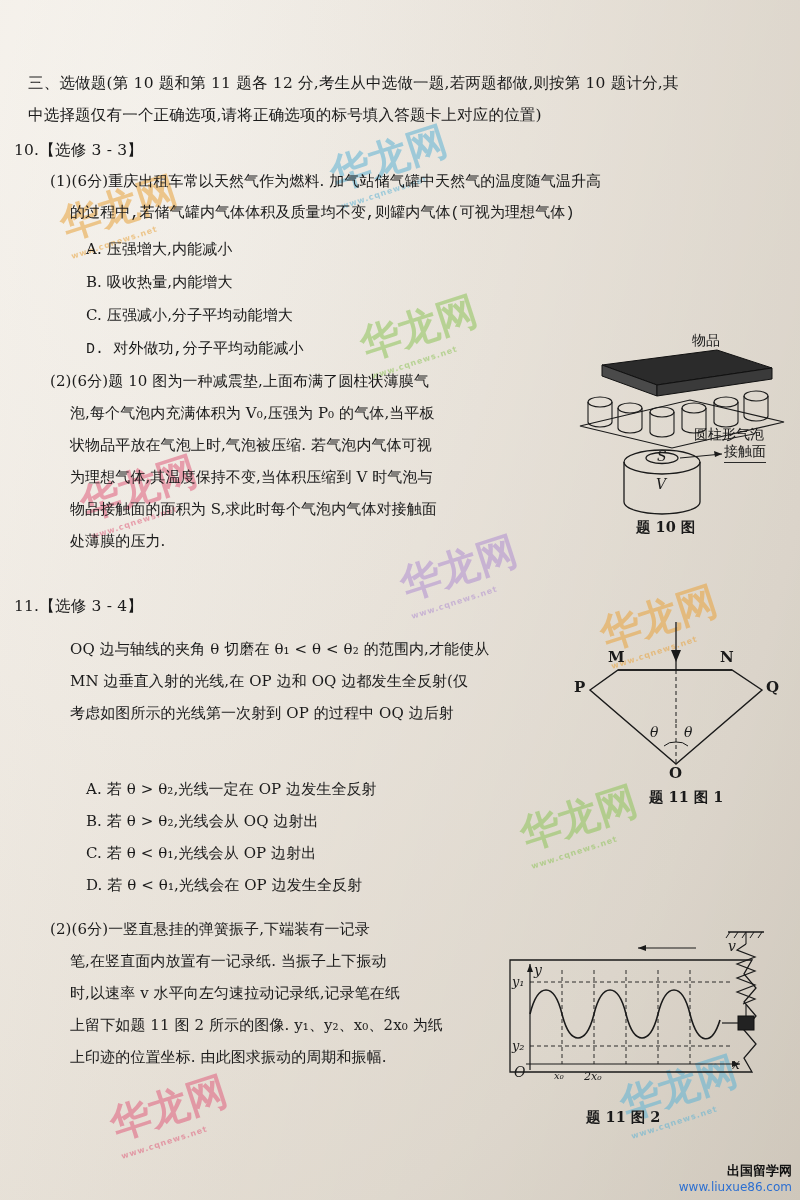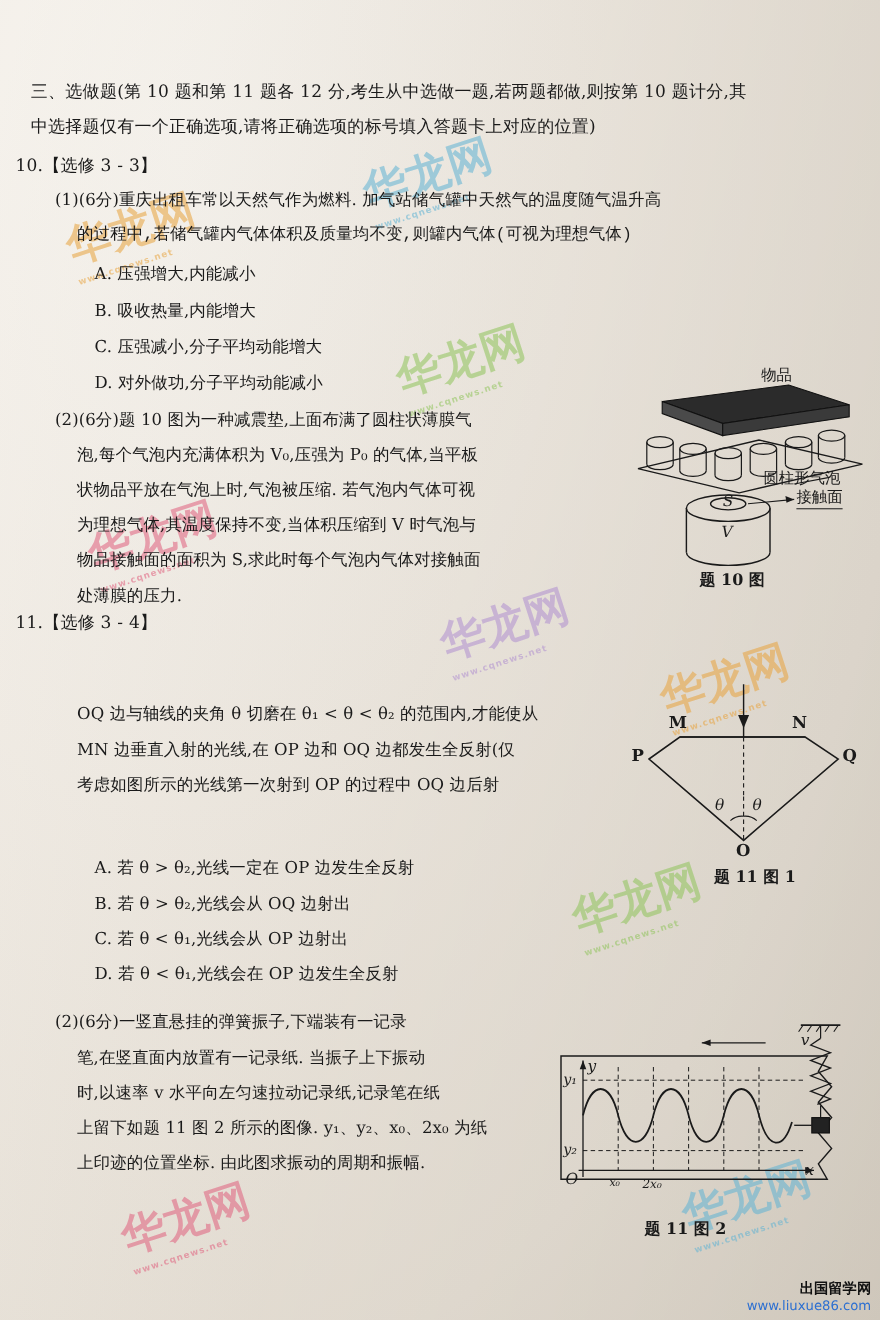--- a/index.html
+++ b/index.html
@@ -103,30 +103,30 @@
   <div class="txt zh hdr" style="left:28px;top:105px;">中选择题仅有一个正确选项,请将正确选项的标号填入答题卡上对应的位置)</div>
 
   <div class="txt zh hdr" style="left:14px;top:140px;">10.【选修 3 - 3】</div>
 
   <div class="txt zh body-line" style="left:50px;top:172px;">(1)(6分)重庆出租车常以天然气作为燃料. 加气站储气罐中天然气的温度随气温升高</div>
   <div class="txt zh body-line" style="left:70px;top:203px;font-family:Liberation Mono, monospace;">的过程中,若储气罐内气体体积及质量均不变,则罐内气体(可视为理想气体)</div>
 
   <div class="txt zh body-line" style="left:86px;top:240px;">A. 压强增大,内能减小</div>
   <div class="txt zh body-line" style="left:86px;top:273px;">B. 吸收热量,内能增大</div>
   <div class="txt zh body-line" style="left:86px;top:306px;">C. 压强减小,分子平均动能增大</div>
-  <div class="txt zh body-line" style="left:86px;top:339px;">D. 对外做功,分子平均动能减小</div>
+  <div class="txt zh body-line" style="left:86px;top:339px;font-family:Liberation Mono, monospace;">D. 对外做功,分子平均动能减小</div>
 
   <div class="txt zh body-line" style="left:50px;top:372px;">(2)(6分)题 10 图为一种减震垫,上面布满了圆柱状薄膜气</div>
   <div class="txt zh body-line" style="left:70px;top:404px;">泡,每个气泡内充满体积为 V₀,压强为 P₀ 的气体,当平板</div>
   <div class="txt zh body-line" style="left:70px;top:436px;">状物品平放在气泡上时,气泡被压缩. 若气泡内气体可视</div>
   <div class="txt zh body-line" style="left:70px;top:468px;">为理想气体,其温度保持不变,当体积压缩到 V 时气泡与</div>
   <div class="txt zh body-line" style="left:70px;top:500px;">物品接触面的面积为 S,求此时每个气泡内气体对接触面</div>
   <div class="txt zh body-line" style="left:70px;top:532px;">处薄膜的压力.</div>
 
-  <div class="txt zh hdr" style="left:14px;top:556px;">11.【选修 3 - 4】</div>
+  <div class="txt zh hdr" style="left:14px;top:596px;">11.【选修 3 - 4】</div>
 
   <div class="txt zh body-line" style="left:70px;top:640px;">OQ 边与轴线的夹角 θ 切磨在 θ₁ &lt; θ &lt; θ₂ 的范围内,才能使从</div>
   <div class="txt zh body-line" style="left:70px;top:672px;">MN 边垂直入射的光线,在 OP 边和 OQ 边都发生全反射(仅</div>
   <div class="txt zh body-line" style="left:70px;top:704px;">考虑如图所示的光线第一次射到 OP 的过程中 OQ 边后射</div>
 
   <div class="txt zh body-line" style="left:86px;top:780px;">A. 若 θ &gt; θ₂,光线一定在 OP 边发生全反射</div>
   <div class="txt zh body-line" style="left:86px;top:812px;">B. 若 θ &gt; θ₂,光线会从 OQ 边射出</div>
   <div class="txt zh body-line" style="left:86px;top:844px;">C. 若 θ &lt; θ₁,光线会从 OP 边射出</div>
   <div class="txt zh body-line" style="left:86px;top:876px;">D. 若 θ &lt; θ₁,光线会在 OP 边发生全反射</div>
 

